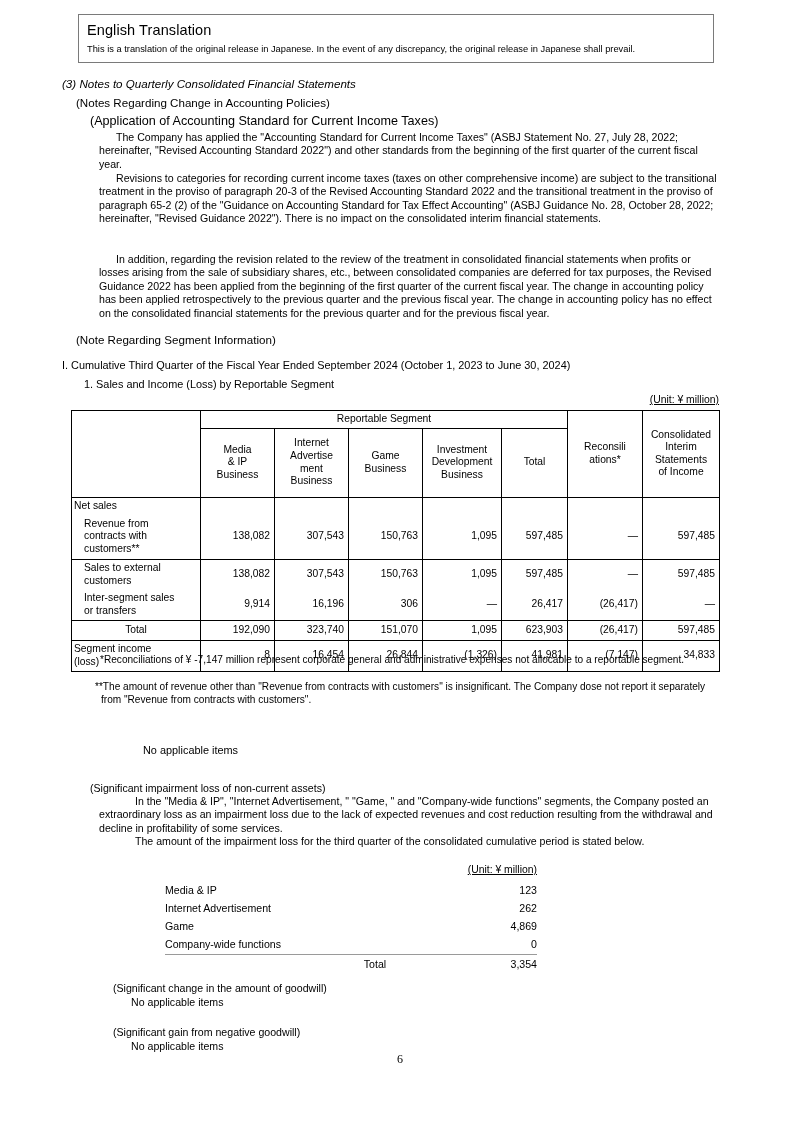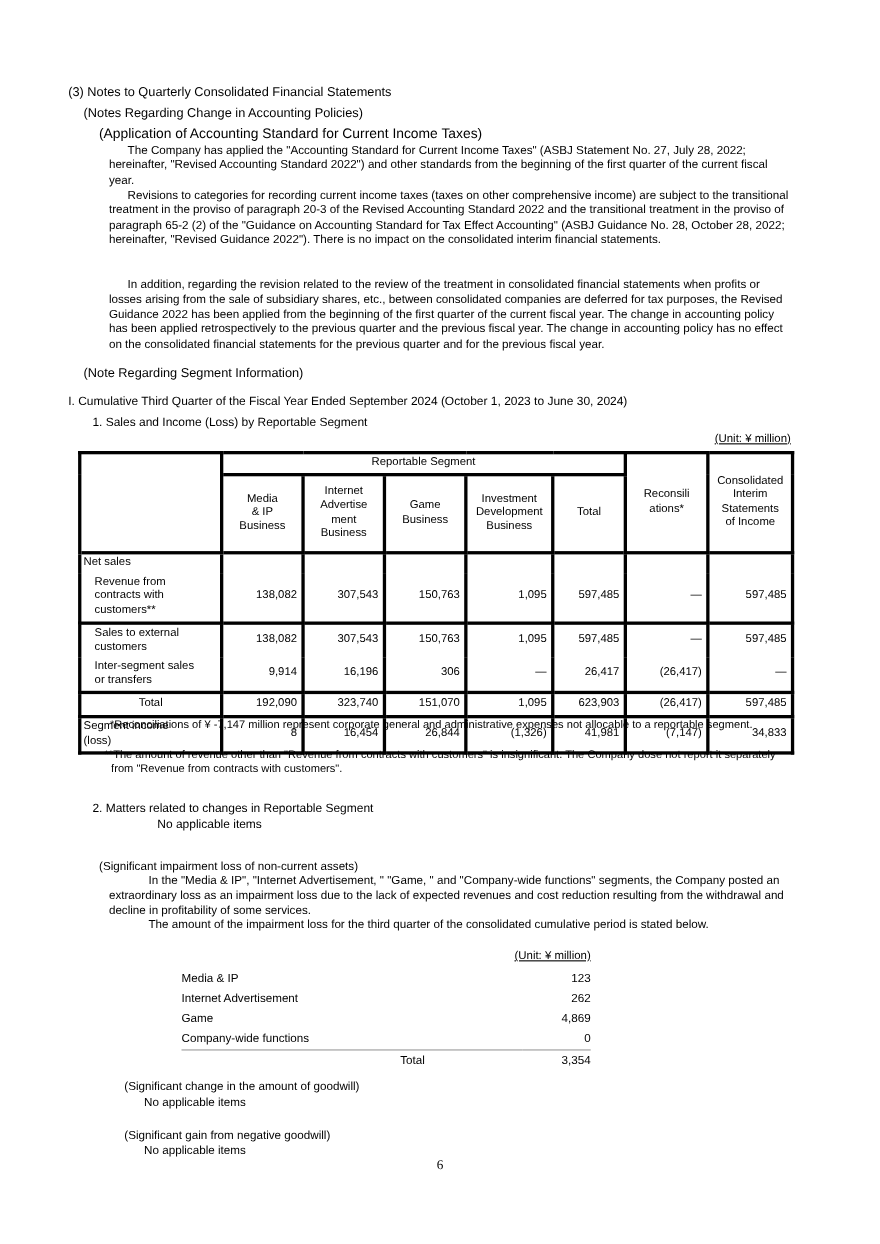--- a/index.html
+++ b/index.html
@@ -43,20 +43,21 @@
   }
 
   
   .blk {
     position: absolute;
     box-sizing: border-box;
   }
   .h-1 {
     font-size: 11.6px;
     line-height: 16px;
+    font-style: italic;
   }
   .h-2 {
     font-size: 11.6px;
     line-height: 16px;
   }
   .h-3 {
     font-size: 12.6px;
     line-height: 17px;
   }
   .para {
@@ -82,21 +83,21 @@
   .seg-table {
     position: absolute;
     left: 71px;
     top: 410px;
     width: 648px;
     border-collapse: collapse;
     table-layout: fixed;
     font-size: 10.3px;
   }
   .seg-table td, .seg-table th {
-    border: 3px solid #000000;
+    border: 1px solid #000000;
     padding: 0;
     font-weight: normal;
     vertical-align: middle;
     line-height: 12.6px;
   }
   .seg-table th {
     text-align: center;
     padding: 2px 2px;
   }
   .seg-table td.num {
@@ -148,20 +149,24 @@
     text-align: center;
     font-family: "Liberation Serif", serif;
     font-size: 12px;
   }
 </style>
 </head>
 <body>
 
 <div class="page">
 
+  <div class="trans-box">
+    <div class="trans-title">English Translation</div>
+    <div class="trans-sub">This is a translation of the original release in Japanese. In the event of any discrepancy, the original release in Japanese shall prevail.</div>
+  </div>
 
   <div class="blk h-1" style="left:62px; top:76px; width:660px;">(3) Notes to Quarterly Consolidated Financial Statements</div>
 
   <div class="blk h-3" style="left:90px; top:113px; width:660px;">(Application of Accounting Standard for Current Income Taxes)</div>
 
   <div class="blk h-2" style="left:76px; top:95px; width:660px;">(Notes Regarding Change in Accounting Policies)</div>
 
   <div class="blk para" style="left:99px; top:131px; width:622px;">
     <p>The Company has applied the "Accounting Standard for Current Income Taxes" (ASBJ Statement No. 27, July 28, 2022; hereinafter, "Revised Accounting Standard 2022") and other standards from the beginning of the first quarter of the current fiscal year.</p>
   </div>
@@ -313,21 +318,20 @@
         <td class="num">41,981</td>
         <td class="num">(7,147)</td>
         <td class="num">34,833</td>
       </tr>
     </tbody>
   </table>
 
   <div class="blk small" style="left:100px; top:653px; width:625px; text-indent:-6px; padding-left:6px;">*Reconciliations of ¥ -7,147 million represent corporate general and administrative expenses not allocable to a reportable segment.</div>
   <div class="blk small" style="left:95px; top:680px; width:630px; text-indent:-6px; padding-left:6px;">**The amount of revenue other than "Revenue from contracts with customers" is insignificant. The Company dose not report it separately from "Revenue from contracts with customers".</div>
 
-  <div class="blk" style="left:84px; top:728px; width:660px; font-size:10.9px; line-height:15px;">2. Matters related to changes in Reportable Segment</div>
   <div class="blk" style="left:143px; top:743px; width:660px; font-size:10.9px; line-height:15px;">No applicable items</div>
 
   <div class="blk" style="left:90px; top:781px; width:650px; font-size:10.6px; line-height:15px;">(Significant impairment loss of non-current assets)</div>
 
   <div class="blk para" style="left:99px; top:795px; width:622px;">
     <p style="text-indent:36px;">In the "Media &amp; IP", "Internet Advertisement, " "Game, " and "Company-wide functions" segments, the Company posted an extraordinary loss as an impairment loss due to the lack of expected revenues and cost reduction resulting from the withdrawal and decline in profitability of some services.</p>
   </div>
   <div class="blk para" style="left:99px; top:835px; width:622px;">
     <p style="text-indent:36px;">The amount of the impairment loss for the third quarter of the consolidated cumulative period is stated below.</p>
   </div>

